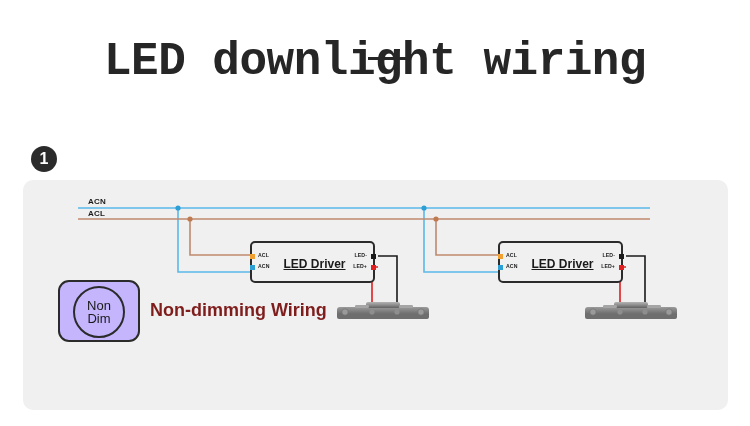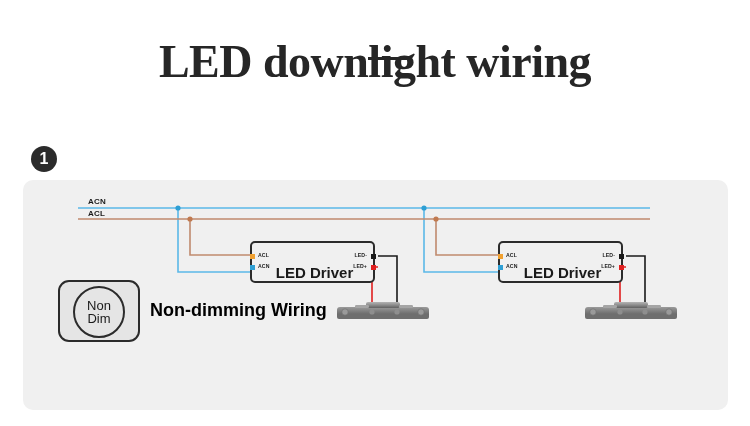--- a/index.html
+++ b/index.html
@@ -16,21 +16,21 @@
   .title-wrap{
     position:absolute;left:0;top:38px;width:750px;
     text-align:center;
   }
   .title{
     font-size:46px;
     font-weight:bold;
     color:#262626;
     letter-spacing:-0.5px;
     line-height:1.05;
-    font-family:Liberation Serif, serif;
+    font-family:Liberation Mono, monospace;
   }
   .title-underline{
     position:absolute;
     left:368px;top:57px;
     width:40px;height:3px;
     background:#262626;
   }
 
   
   .section-head{
@@ -57,40 +57,40 @@
     border-radius:10px;
   }
   .svgwrap{position:absolute;left:0;top:0;width:750px;height:426px;pointer-events:none;}
 
   
   .nondim-box{
     position:absolute;left:58px;top:280px;
     width:82px;height:62px;
     border:2px solid #2b2b2b;
     border-radius:11px;
-    background:#e5e5e5;
+    background:#c4b5fd;
     box-sizing:border-box;
   }
   .nondim-circle{
     position:absolute;left:13px;top:4px;
     width:52px;height:52px;
     border:2px solid #2b2b2b;
     border-radius:50%;
     box-sizing:border-box;
     display:flex;flex-direction:column;
     align-items:center;justify-content:center;
     line-height:1.02;
   }
   .nondim-circle span{
     font-size:13px;color:#1a1a1a;
     font-family:"Liberation Sans", sans-serif;
   }
   .nondim-label{
     position:absolute;left:150px;top:300px;
-    font-size:18px;font-weight:bold;color:#000000;
+    font-size:18px;font-weight:bold;color:#7f1d1d;
     font-family:"Liberation Sans", sans-serif;
     white-space:nowrap;
   }
 
   
   .bus-label{
     position:absolute;
     font-size:8px;font-weight:bold;color:#1a1a1a;
     font-family:"Liberation Sans", sans-serif;
     letter-spacing:0.2px;
@@ -99,24 +99,25 @@
   
   .driver{
     position:absolute;
     width:125px;height:42px;
     border:2px solid #2b2b2b;
     border-radius:5px;
     background:#f0f0f0;
     box-sizing:border-box;
   }
   .driver-name{
-    position:absolute;left:0;top:8px;width:125px;height:42px;
+    position:absolute;left:0;top:0;width:125px;height:42px;
     display:flex;align-items:center;justify-content:center;
-    font-size:15px;font-weight:bold;color:#1a1a1a;
-    font-family:"Liberation Sans", sans-serif;
+    font-size:12px;font-weight:bold;color:#1a1a1a;
+    font-family:"Liberation Sans", sans-serif;
+    text-decoration:underline;
   }
   .term{
     position:absolute;width:5px;height:5px;
   }
   .term-lbl{
     position:absolute;
     font-size:5.2px;font-weight:bold;color:#1a1a1a;
     font-family:"Liberation Sans", sans-serif;
     white-space:nowrap;
     letter-spacing:0.1px;

